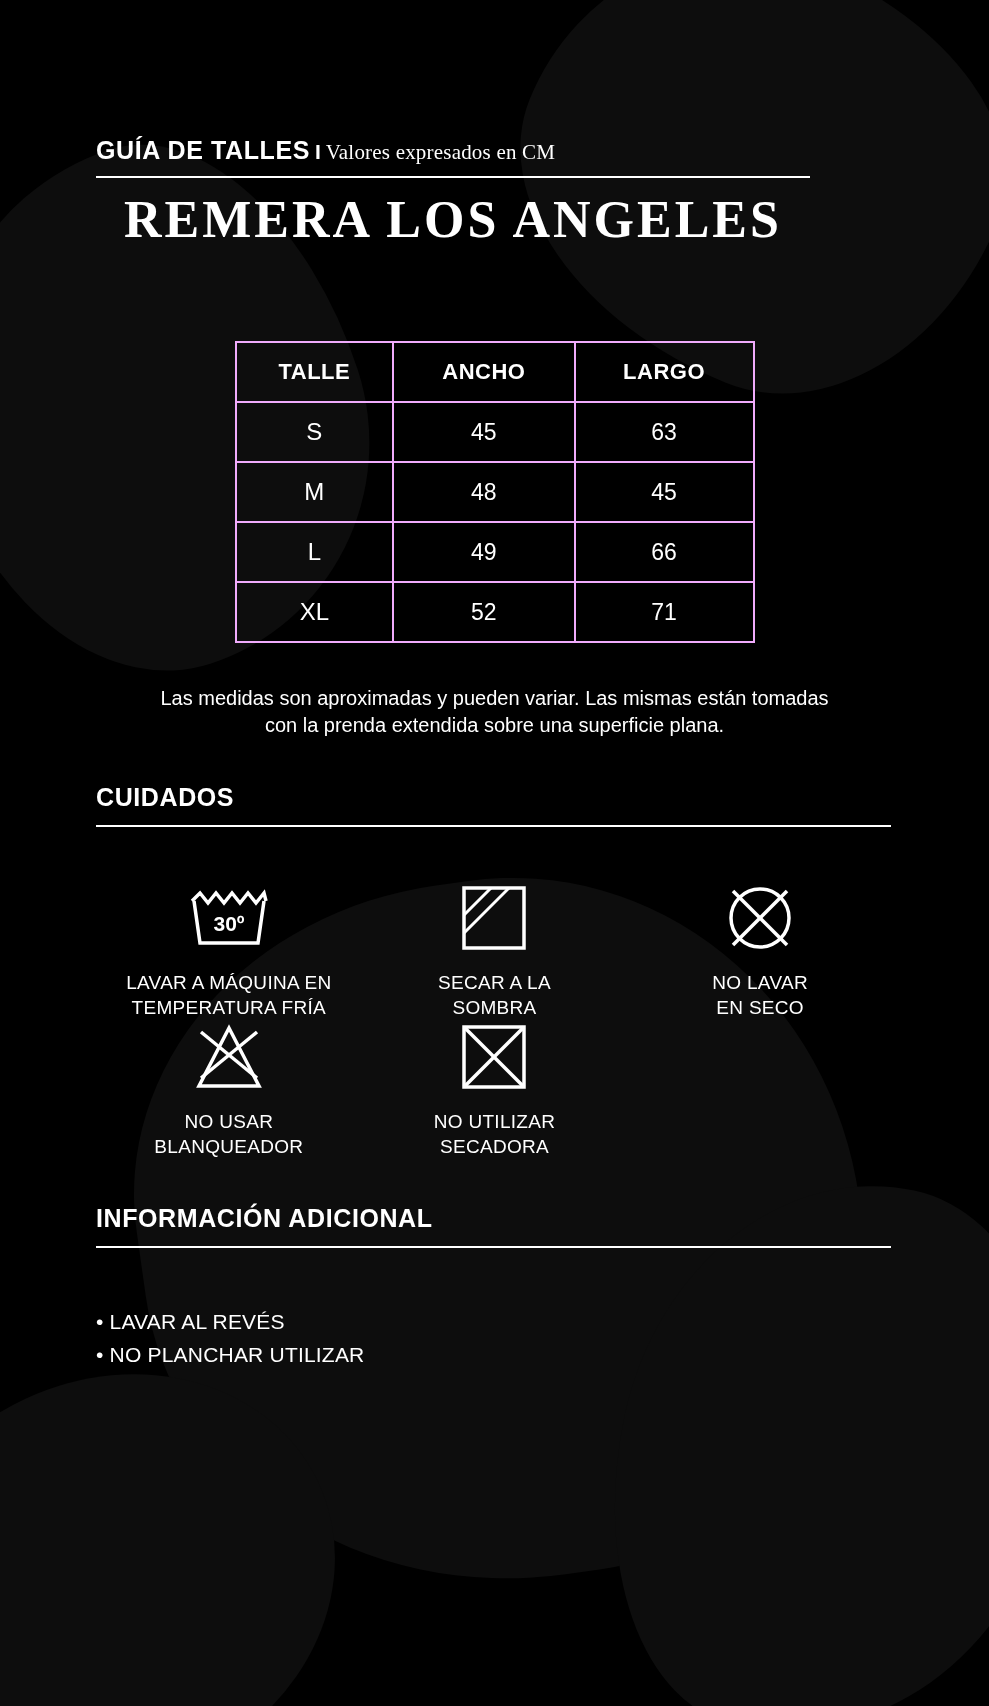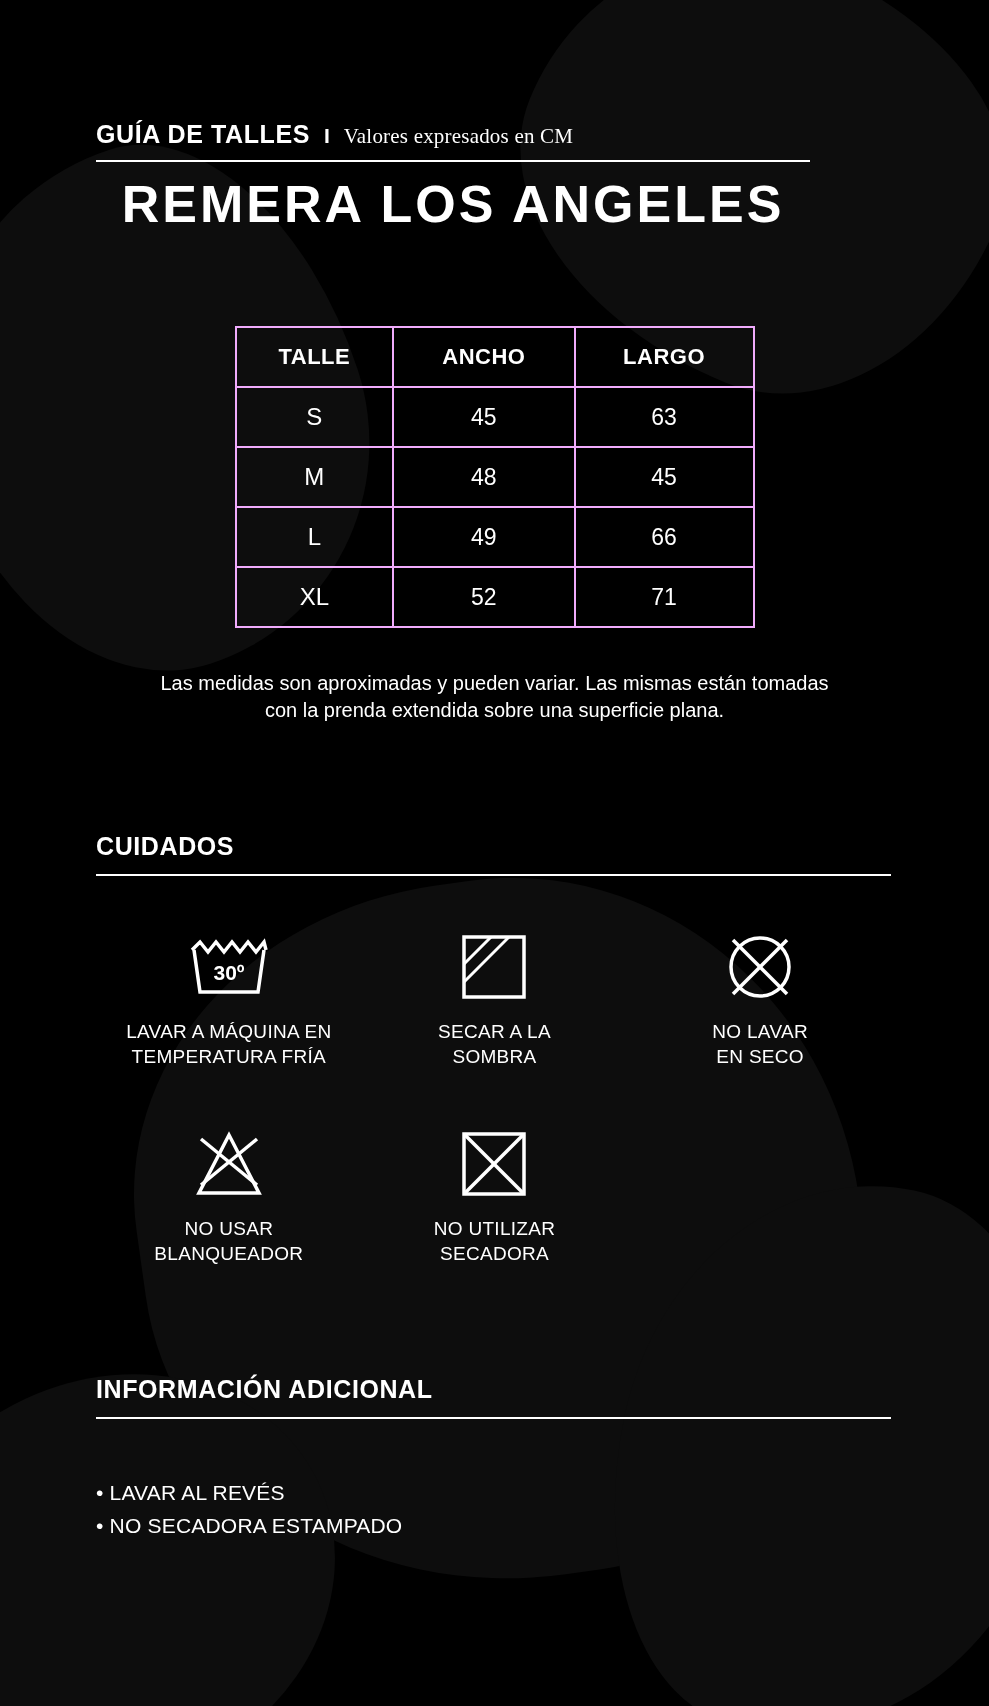--- a/index.html
+++ b/index.html
@@ -65,22 +65,23 @@
     box-sizing: border-box;
   }
 
   
   .header {
     padding-top: 122px;
   }
   .kicker {
     display: flex;
     align-items: baseline;
-    gap: 10px;
+    gap: 1px;
     line-height: 1;
+    margin-top: 16px;
   }
   .kicker-main {
     font-size: 25px;
     font-weight: bold;
     letter-spacing: 0.6px;
   }
   .kicker-sep {
     font-size: 21px;
     font-weight: bold;
     padding: 0 4px;
@@ -91,21 +92,21 @@
     letter-spacing: 0.2px;
     font-family: Liberation Serif, serif;
   }
   .rule {
     height: 2px;
     background: #ffffff;
     margin-top: 13px;
     width: 714px;
   }
   .title {
-    font-family: Liberation Sans, sans-serif;
+    font-family: Liberation Serif, serif;
     font-size: 52px;
     font-weight: bold;
     letter-spacing: 3px;
     margin-top: 12px;
     text-align: center;
     width: 714px;
     text-transform: uppercase;
   }
 
   
@@ -138,38 +139,37 @@
   .note {
     margin: 42px auto 16px;
     width: 700px;
     text-align: center;
     font-size: 20px;
     line-height: 1.35;
   }
 
   
   .section {
-    margin-top: 108px;
+    margin-top: 44px;
   }
   .section-title {
     font-size: 25px;
     font-weight: bold;
     letter-spacing: 0.6px;
   }
   .section .rule {
     width: 795px;
     margin-top: 13px;
   }
 
   
   .care-grid {
     margin-top: 54px;
     display: grid;
     grid-template-columns: repeat(3, 1fr);
-    row-gap: 58px;
   }
   .care-item {
     display: flex;
     flex-direction: column;
     align-items: center;
     text-align: center;
   }
   .care-icon {
     height: 74px;
     display: flex;
@@ -322,17 +322,17 @@
       </div>
 
     </div>
   </div>
 
   <div class="section">
     <div class="section-title">INFORMACIÓN ADICIONAL</div>
     <div class="rule"></div>
     <div class="info-list">
       <div>• LAVAR AL REVÉS</div>
-      <div>• NO SECADORA ESTAMPADO</div>
+      <div>• NO PLANCHAR UTILIZAR</div>
     </div>
   </div>
 
 </div>
 
 </body></html>

